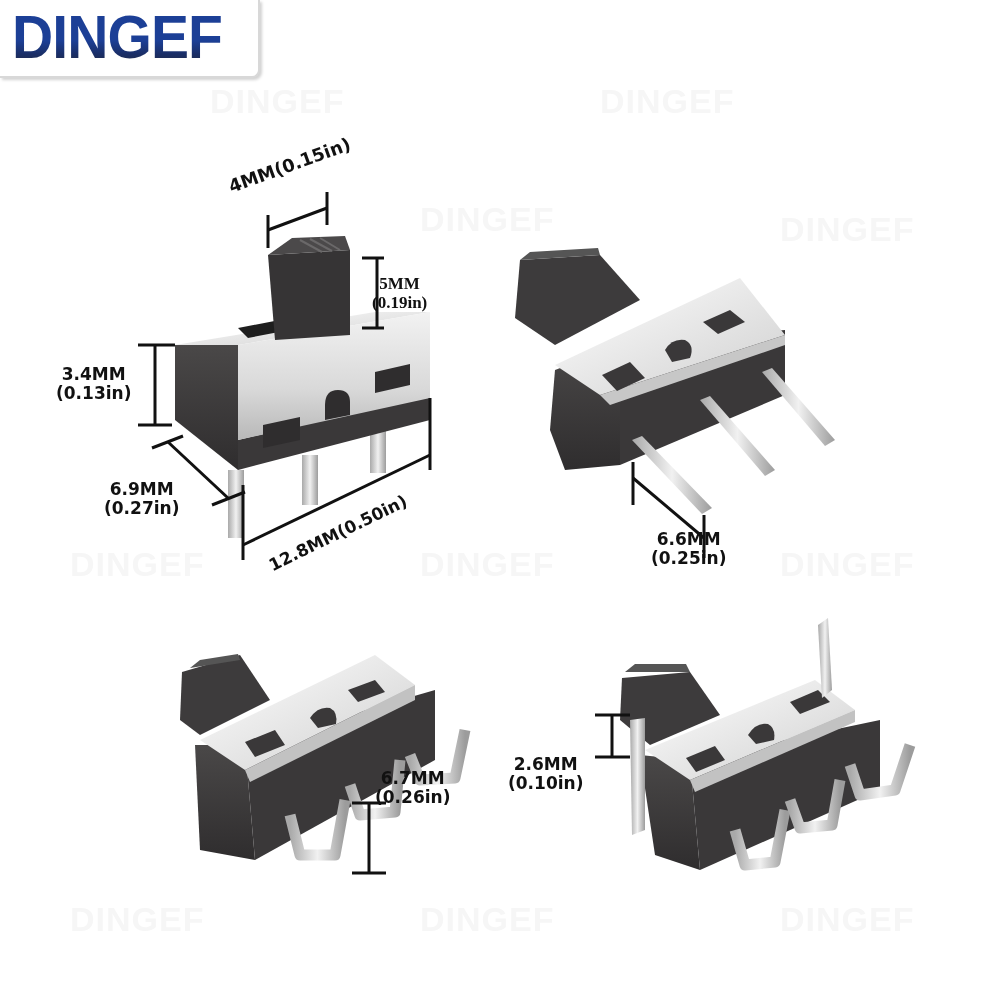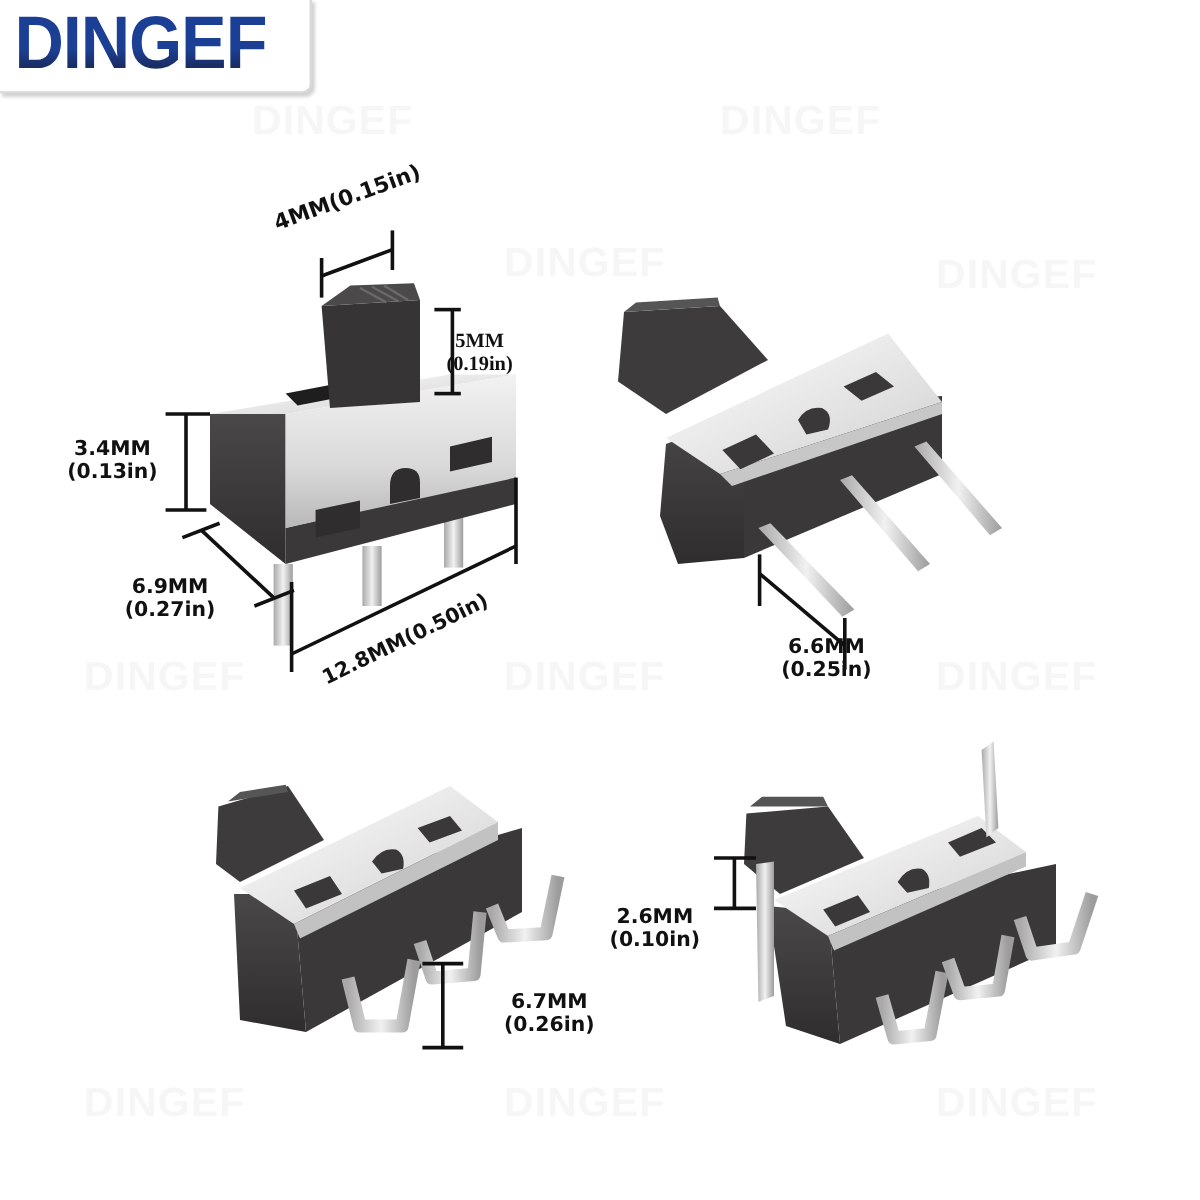--- a/index.html
+++ b/index.html
@@ -208,21 +208,21 @@
 
 <div class="dim" style="left:266px;top:558px;transform:rotate(-26deg);transform-origin:left top;">
   <span>12.8MM(0.50in)</span>
 </div>
 
 <div class="dim" style="left:616px;top:530px;margin-left:35px;">
   <div>6.6MM</div>
   <div>(0.25in)</div>
 </div>
 
-<div class="dim" style="left:375px;top:826px;margin-left:45px;">
+<div class="dim" style="left:375px;top:769px;">
   <div>6.7MM</div>
   <div>(0.26in)</div>
 </div>
 
 <div class="dim" style="left:508px;top:718px;margin-top:37px;">
   <div>2.6MM</div>
   <div>(0.10in)</div>
 </div>
 
 </body></html>

